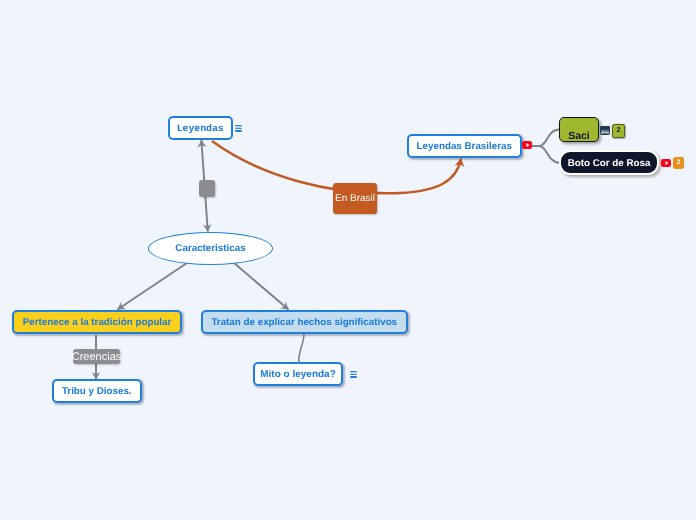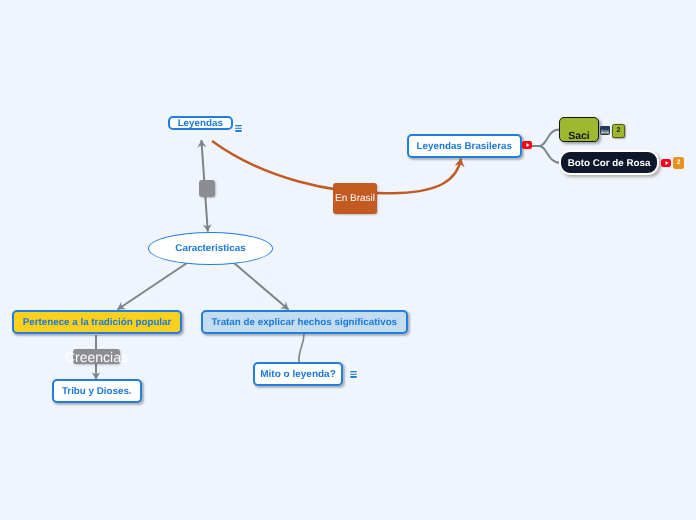--- a/index.html
+++ b/index.html
@@ -81,21 +81,21 @@
 
     <path d="M304,334 C304,346 298,350 299,362" fill="none" stroke="#7f8489" stroke-width="1.6"></path>
 
     <path d="M212,141 C260,176 330,196 400,193 C438,191 457,181 461,158.5" fill="none" stroke="#c25a21" stroke-width="2.4" marker-end="url(#arrOrange)"></path>
 
     <path d="M530,146 L539,146 C547.5,146 547,129.5 559.5,129.5" fill="none" stroke="#7f8489" stroke-width="2"></path>
 
     <path d="M530,146 L539,146 C547.5,146 547,163 561,163" fill="none" stroke="#7f8489" stroke-width="2"></path>
   </svg>
 
-  <div class="node n-white no-shadow" style="left:168px;top:116px;width:64.5px;height:14px;font-size:9.8px;">
+  <div class="node n-white no-shadow" style="left:168px;top:116px;width:64.5px;height:24px;font-size:9.8px;font-family:Liberation Mono, monospace;">
     <span>Leyendas</span>
   </div>
   <div class="note-icon" style="left:234px;top:123px;width:9.4px;height:10.4px;">
     <i style="left:1.2px;top:1.8px;width:7px;height:1.5px;"></i>
     <i style="left:1.2px;top:3.4px;width:7px;height:1.6px;opacity:.33;"></i>
     <i style="left:1.2px;top:4.8px;width:7px;height:1.6px;opacity:.85;"></i>
     <i style="left:1.2px;top:7.2px;width:7px;height:1.6px;"></i>
   </div>
 
   <div class="node n-ellipse" style="left:148px;top:232px;width:125px;height:33px;font-size:9.8px;">
@@ -151,21 +151,21 @@
   </div>
   <div class="yt-icon" style="left:661px;top:159px;width:10px;height:8px;"></div>
   <div class="count-badge cb-orange" style="left:673px;top:157px;width:11px;height:11px;">
     <span>2</span>
   </div>
 
   <div class="edge-label el-gray" style="left:199px;top:180px;width:15.5px;height:16.5px;font-size:9px;">
     <span></span>
   </div>
 
-  <div class="edge-label el-gray" style="left:73px;top:349px;width:47px;height:15px;font-size:14px;font-weight:normal;">
+  <div class="edge-label el-gray" style="left:73px;top:349px;width:47px;height:15px;font-size:11px;font-weight:normal;">
     <span>Creencias</span>
   </div>
 
   <div class="edge-label el-orange" style="left:333px;top:183px;width:44px;height:31px;font-size:10px;font-weight:normal;">
     <span>En Brasil</span>
   </div>
 
 </div>
 
 </body></html>

